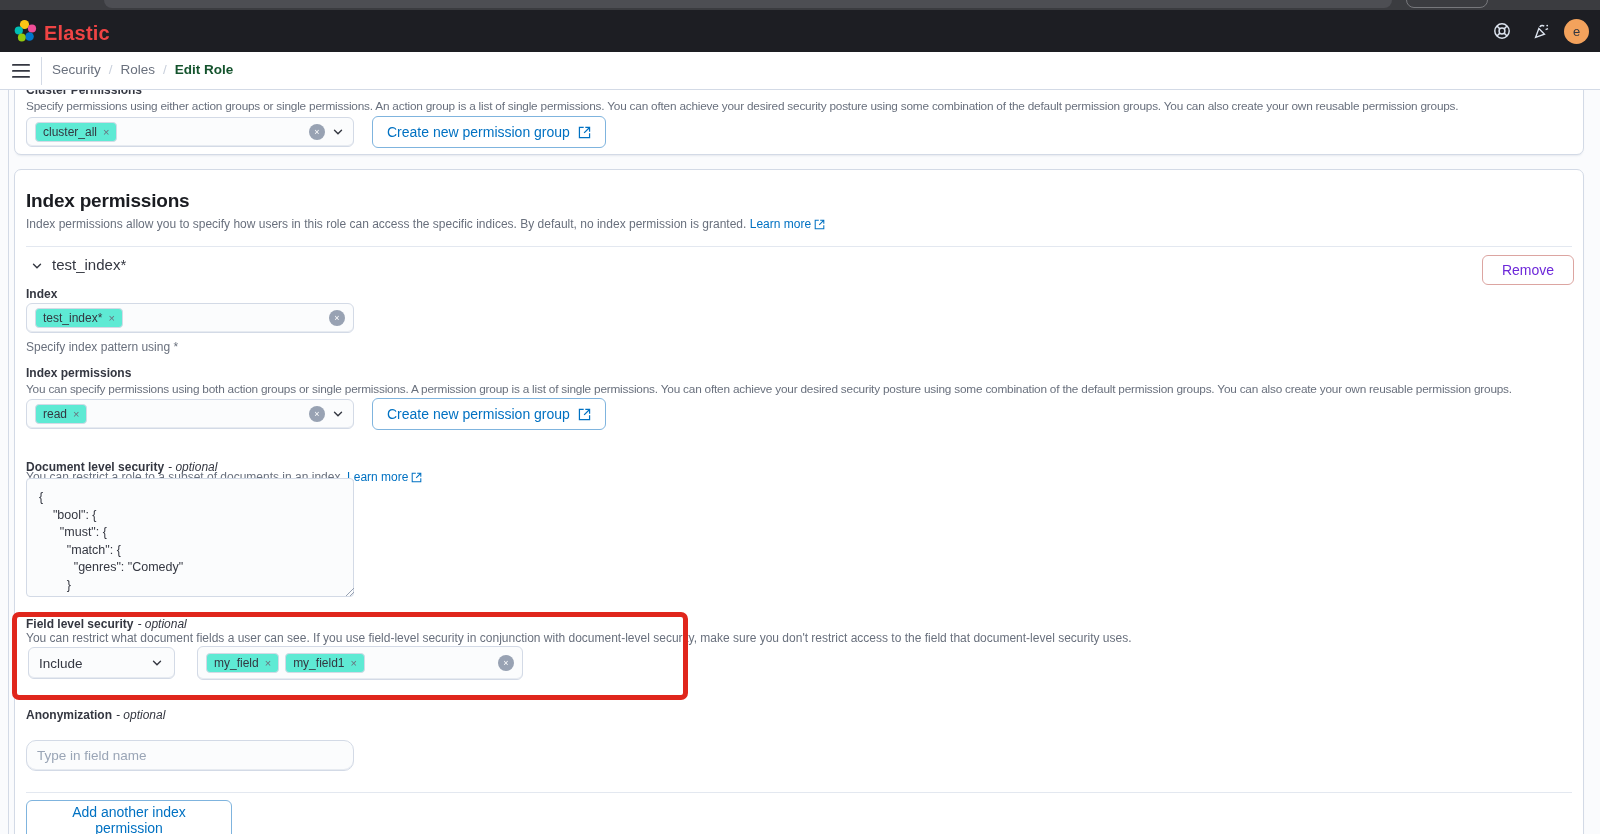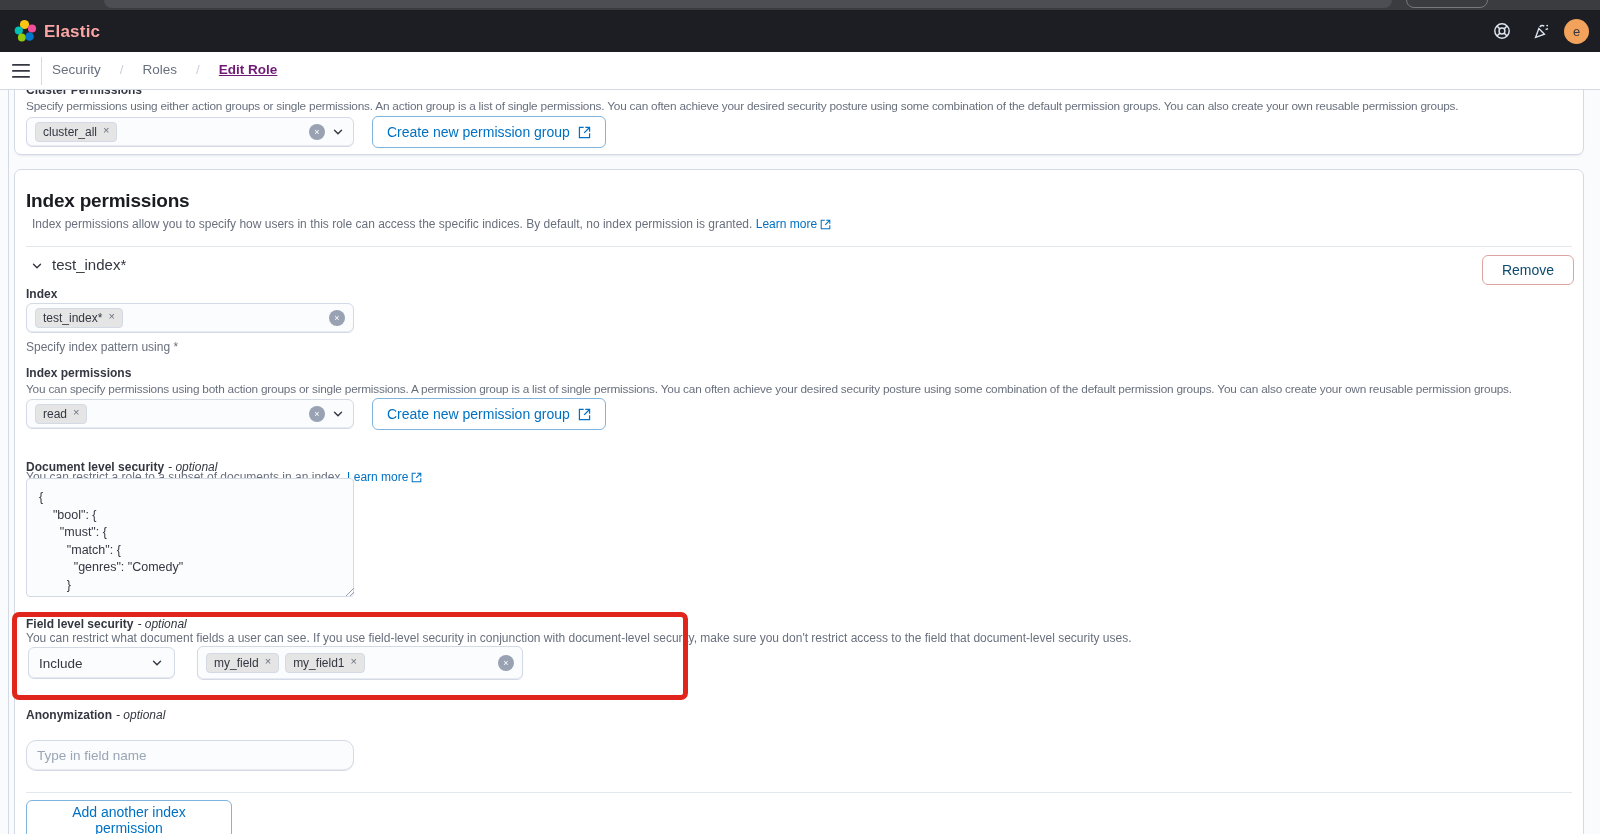--- a/index.html
+++ b/index.html
@@ -8,61 +8,61 @@
   .abs { position:absolute; }
 
   
   .browser-strip { position:absolute; left:0; top:0; width:1600px; height:10px; background:#3b3c40; overflow:hidden; }
   .addr-bar { position:absolute; left:104px; top:-8px; width:1288px; height:16px; background:#4d4e53; border-radius:8px; }
   .addr-right { position:absolute; left:1406px; top:-8px; width:82px; height:16px; border:1px solid #77787c; border-radius:8px; }
 
   
   .app-header { position:absolute; left:0; top:10px; width:1600px; height:42px; background:#1d1e23; display:flex; align-items:center; }
   .logo { position:absolute; left:14px; top:9px; width:24px; height:24px; }
-  .app-title { position:absolute; left:44px; top:12px; color:#fca5a5; font-size:17px; font-weight:700; letter-spacing:.2px; }
+  .app-title { position:absolute; left:44px; top:12px; color:#ef4444; font-size:20px; font-weight:700; letter-spacing:.2px; }
   .hdr-icon { position:absolute; top:12px; width:18px; height:18px; cursor:pointer; }
   .avatar { position:absolute; left:1564px; top:9px; width:25px; height:25px; border-radius:50%;
             display:flex; align-items:center; justify-content:center; color:#343741; font-size:13px; font-weight:500; }
 
   
   .crumb-bar { position:absolute; left:0; top:52px; width:1600px; height:38px; background:#ffffff; border-bottom:1px solid #d3dae6; z-index:5; }
   .hamburger { position:absolute; left:12px; top:11px; width:18px; height:16px; }
   .crumb-divider { position:absolute; left:41px; top:5px; width:1px; height:28px; background:#d3dae6; }
-  .crumbs { position:absolute; left:52px; top:10px; font-size:13.5px; color:#69707d; display:flex; gap:19px; align-items:center; }
+  .crumbs { position:absolute; left:52px; top:10px; font-size:13.5px; color:#69707d; display:flex; gap:8px; align-items:center; }
   .crumb-sep { color:#c9d0dc; }
-  .crumb-current { color:#701a75; font-weight:700;text-decoration:underline; }
+  .crumb-current { color:#14532d; font-weight:700; }
 
   
   .page { position:absolute; left:0; top:90px; width:1600px; height:744px; overflow:hidden; background:#fafbfd; }
   .page-left-line { position:absolute; left:8px; top:0; width:1px; height:744px; background:#d3dae6; }
   .panel { position:absolute; background:#ffffff; border:1px solid #d3dae6; border-radius:7px;
            box-shadow:0 2px 2px -1px rgba(152,162,179,.2); }
   .section-label { font-size:12px; font-weight:700; color:#343741; white-space:nowrap; }
   .optional { font-style:italic; font-weight:400; color:#343741; margin-left:4px; font-size:12px; }
   .desc { font-size:12px; color:#69707d; white-space:nowrap; }
   .desc-long { font-size:11.8px; letter-spacing:-.2px; }
   .page-title { font-size:19px; font-weight:700; color:#1a1c21; letter-spacing:-.2px; }
   .link { color:#0071c2; cursor:pointer; display:inline-flex; align-items:center; gap:3px;text-align:center; }
   .hr { position:absolute; height:1px; background:#e3e8f0; }
 
   
   .combo { position:absolute; background:#fbfcfd; border:1px solid #d3dae6; border-radius:6px;
            display:flex; align-items:center; padding:0 8px; gap:6px; cursor:text;
            box-shadow:inset 0 -1px 0 rgba(211,218,230,.5); }
-  .pill { background:#e5e5e5; border:1px solid #d3dae6; border-radius:4px; font-size:12px; color:#343741;
-          padding:2px 7px; display:inline-flex; gap:6px; white-space:nowrap; }
+  .pill { background:#5eead4; border:1px solid #d3dae6; border-radius:4px; font-size:12px; color:#343741;
+          padding:2px 7px; display:inline-flex; align-items:center; gap:6px; white-space:nowrap; }
   .pill-x { color:#69707d; font-size:11px; cursor:pointer; line-height:1; }
   .spacer { flex:1; }
   .clear-btn { width:16px; height:16px; min-width:16px; border-radius:50%; background:#98a2b3; color:#fff;
                display:flex; align-items:center; justify-content:center; font-size:9px; cursor:pointer; }
   .chev { width:14px; height:14px; cursor:pointer; }
   .btn-blue { position:absolute; border:1px solid #7fb4de; background:#fff; color:#0071c2; border-radius:6px;
               font-size:14px; font-weight:500; display:inline-flex; align-items:center; gap:8px;
               padding:4px 14px; cursor:pointer; font-family:inherit; }
-  .btn-danger { position:absolute; border:1px solid #dca5a1; background:#fff; color:#0c4a6e; border-radius:6px;
+  .btn-danger { position:absolute; border:1px solid #dca5a1; background:#fff; color:#6d28d9; border-radius:6px;
                 font-size:14px; font-weight:500; display:flex; align-items:center; justify-content:center; cursor:pointer; font-family:inherit; }
   .dls-textarea { position:absolute; background:#fbfcfd; border:1px solid #d3dae6; border-radius:4px;
                   font-family:inherit; font-size:12.5px; line-height:17.5px; color:#343741;
                   padding:10px 12px; resize:none; overflow:hidden; white-space:pre; }
   .resize-handle { position:absolute; width:10px; height:10px;
                    background:repeating-linear-gradient(135deg, transparent 0 2px, #98a2b3 2px 3px);
                    clip-path:polygon(100% 0, 100% 100%, 0 100%); cursor:nwse-resize; }
   .select { position:absolute; background:#fbfcfd; border:1px solid #d3dae6; border-radius:6px;
             display:flex; align-items:center; padding:0 10px; font-size:13.5px; color:#343741; cursor:pointer;
             box-shadow:inset 0 -1px 0 rgba(211,218,230,.5); }
@@ -141,21 +141,21 @@
   <button class="btn-blue" style="left:372px; top:26px; height:32px;">
     <span>Create new permission group</span>
     <svg width="13" height="13" viewBox="0 0 16 16" fill="#0071c2">
       <path d="M9 1h6v6h-1.5V3.56L8.06 9 7 7.94 12.44 2.5H9z"></path>
       <path d="M13.5 9v4.5h-11v-11H7V1H1v14h14V9z"></path>
     </svg>
   </button>
 
   <div class="panel" style="left:14px; top:79px; width:1570px; height:800px;"></div>
   <div class="abs page-title" style="left:26px; top:100px;">Index permissions</div>
-  <div class="abs desc" style="left:32px; top:127px;">
+  <div class="abs desc" style="left:26px; top:127px;">
     <span>Index permissions allow you to specify how users in this role can access the specific indices. By default, no index permission is granted.</span>
     <span class="link">
       <span>Learn more</span>
       <svg width="11" height="11" viewBox="0 0 16 16" fill="#0071c2">
         <path d="M9 1h6v6h-1.5V3.56L8.06 9 7 7.94 12.44 2.5H9z"></path>
         <path d="M13.5 9v4.5h-11v-11H7V1H1v14h14V9z"></path>
       </svg>
     </span>
   </div>
   <div class="hr" style="left:26px; top:156px; width:1546px;"></div>

